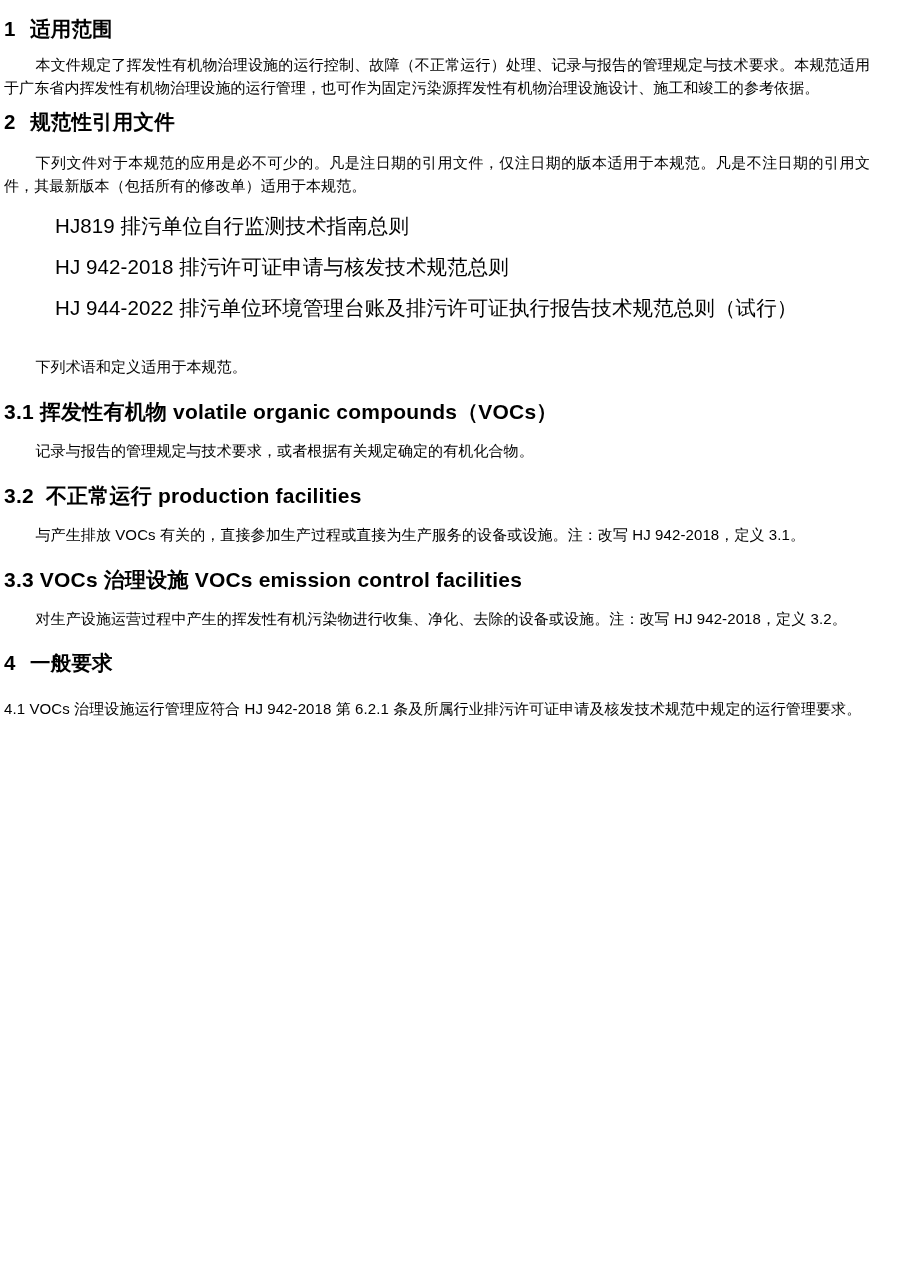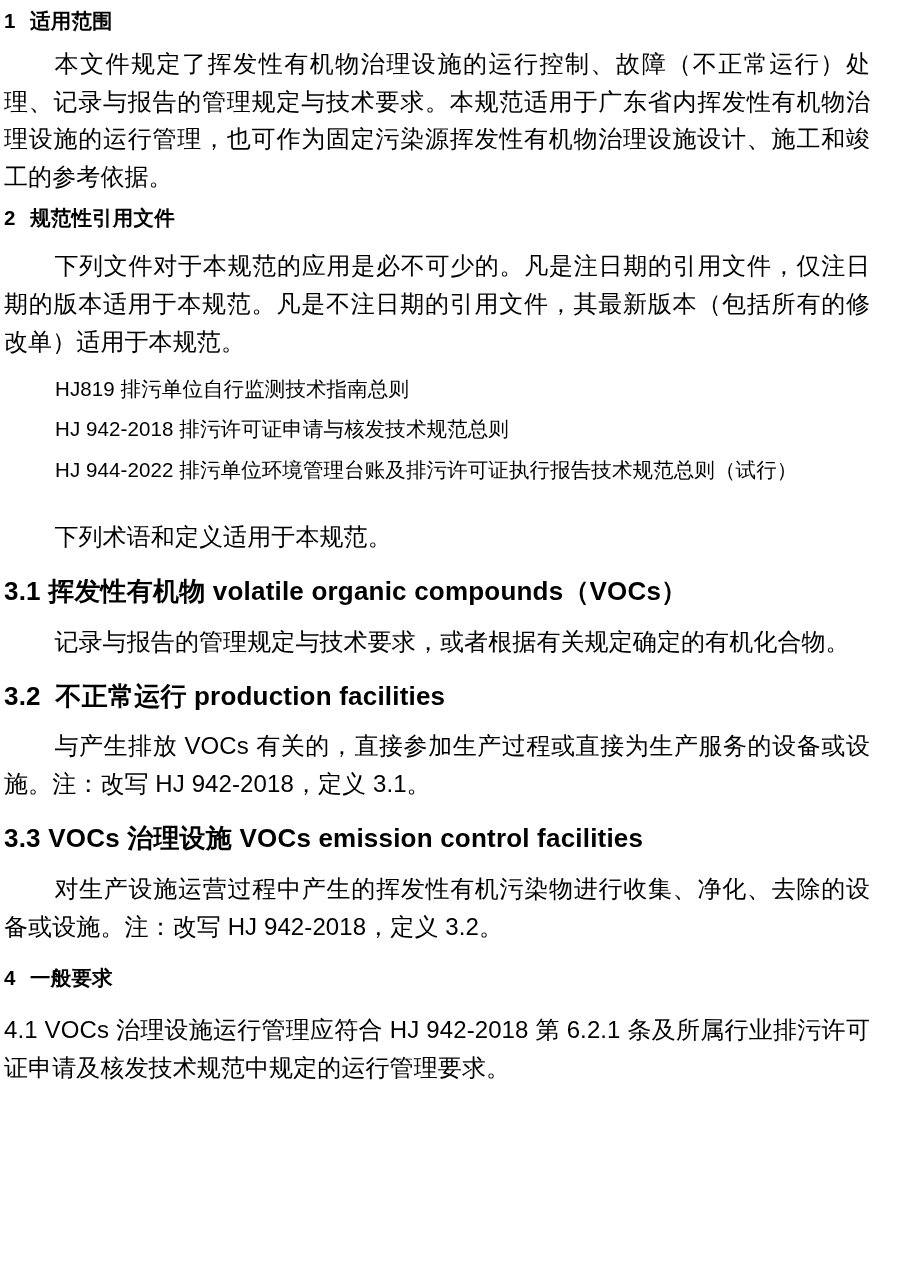--- a/index.html
+++ b/index.html
@@ -15,46 +15,46 @@
     -webkit-font-smoothing: antialiased;
   }
   .page {
     width: 900px;
     min-height: 1282px;
     box-sizing: border-box;
     padding: 0px 8px 0 0;
     position: relative;
   }
   .doc-body {
-    padding: 8px 22px 0 4px;
+    padding: 16px 22px 0 4px;
   }
   h2.section-heading {
     font-size: 20.5px;
     font-weight: bold;
     margin: 0;
     padding: 0;
     line-height: 1.25;
     letter-spacing: 0.2px;
   }
   .heading-block {
     margin: 0 0 2px 0;
   }
   .heading-num {
     display: inline-block;
     min-width: 26px;
   }
   .sub-heading {
-    font-size: 26px;
+    font-size: 21px;
     font-weight: bold;
     margin: 0;
     line-height: 1.3;
     letter-spacing: 0.2px;
   }
   p.para {
-    font-size: 24px;
+    font-size: 15px;
     line-height: 1.58;
     margin: 0;
     text-align: justify;
     text-justify: inter-ideograph;
     letter-spacing: 0.1px;
   }
   p.indent {
     text-indent: 2.1em;
   }
   p.noindent {

